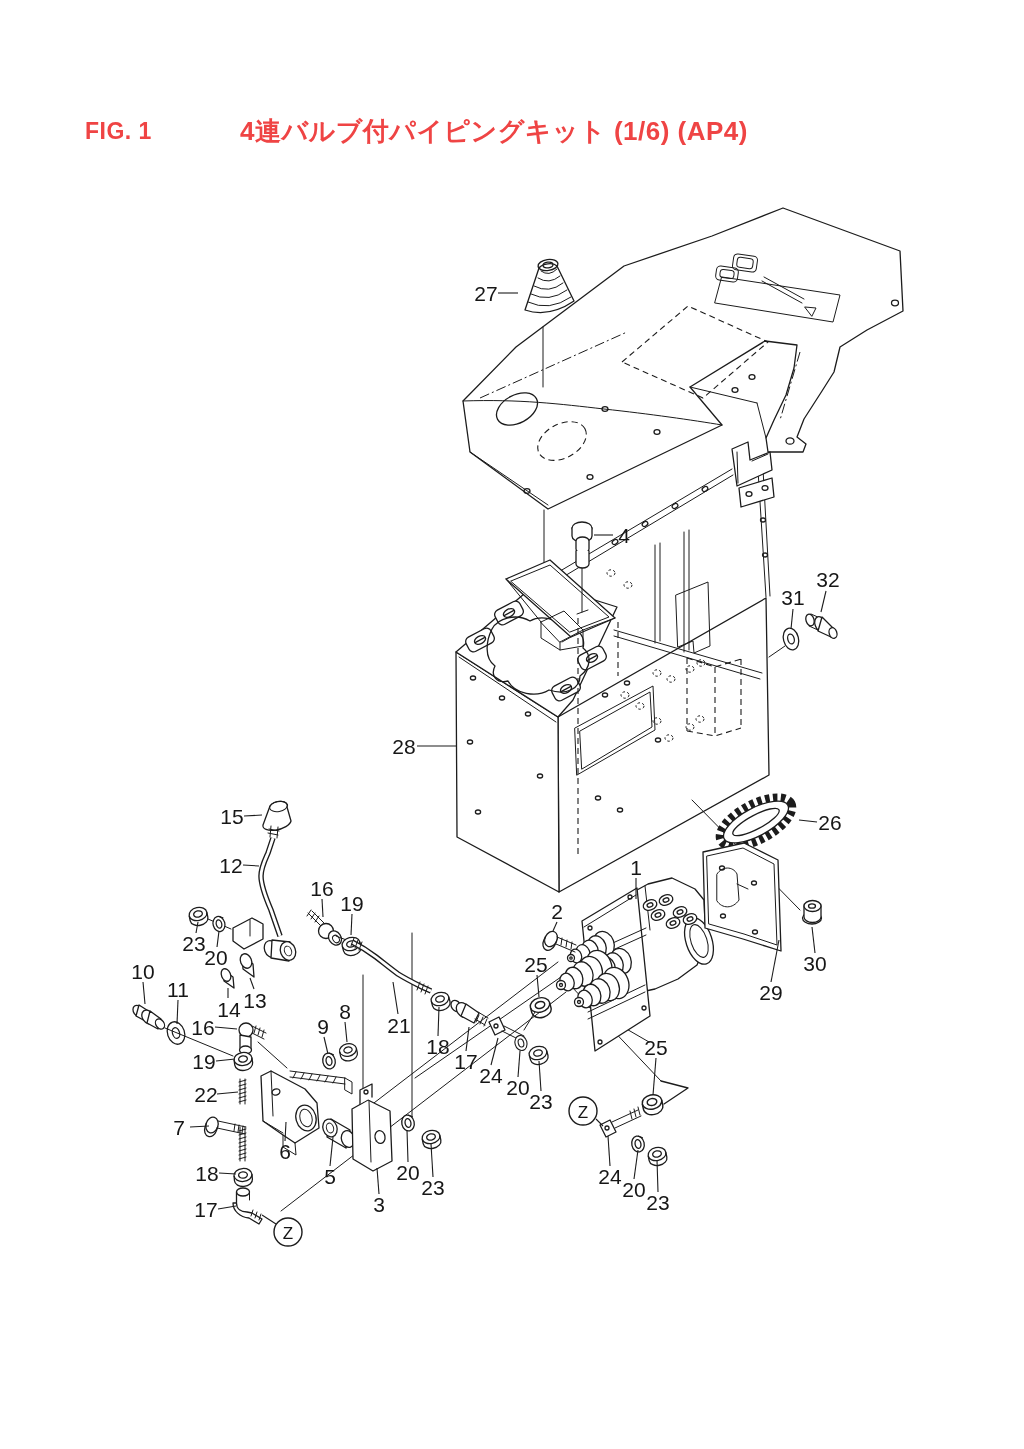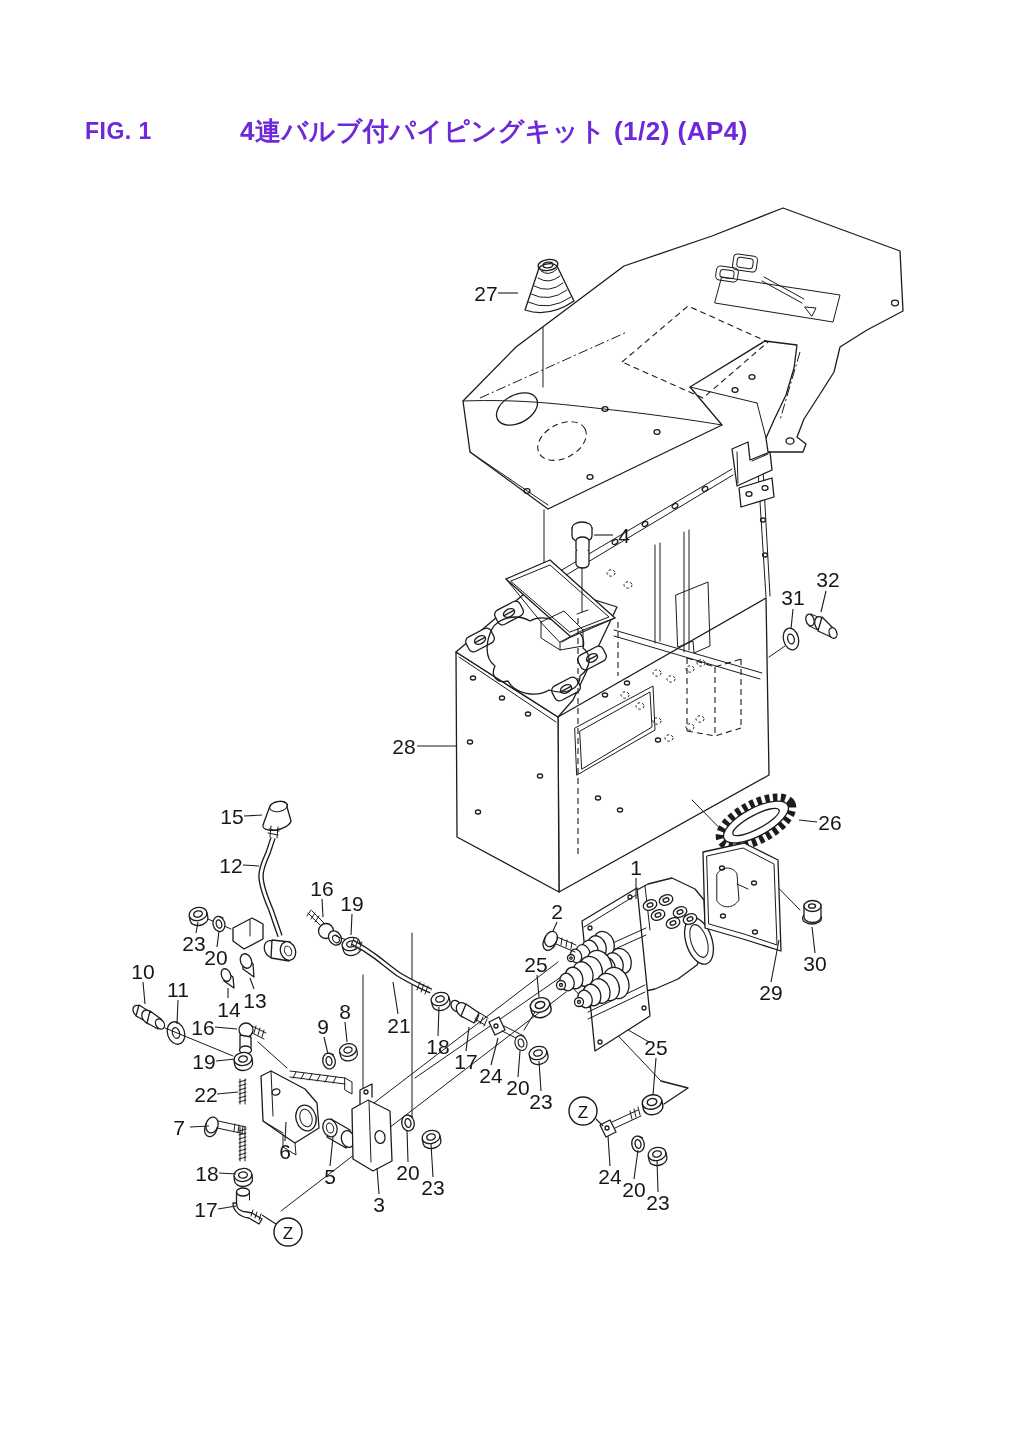--- a/index.html
+++ b/index.html
@@ -1,17 +1,17 @@
 <!DOCTYPE html>
 <html><head>
 <meta charset="utf-8">
 <style>
   html,body{margin:0;padding:0;background:#e8e8e8;}
   .page{position:relative;width:1024px;height:1449px;background:#ffffff;margin:0 auto;overflow:hidden;
-        font-family:"Liberation Sans",sans-serif;color:#6d28d9;}
+        font-family:"Liberation Sans",sans-serif;color:#ef4444;}
   .hdr{position:absolute;top:112px;left:0;width:100%;height:40px;}
   .fig-label{position:absolute;left:85px;top:6px;font-size:23px;font-weight:700;letter-spacing:.5px;}
   .fig-title{position:absolute;left:240px;top:2px;font-size:26px;font-weight:700;letter-spacing:.5px;}
   svg{position:absolute;left:0;top:0;}
   .ln{fill:none;stroke:#1c1c1c;stroke-width:1.3;stroke-linejoin:round;stroke-linecap:round;}
   .lnthin{fill:none;stroke:#1c1c1c;stroke-width:1;stroke-linejoin:round;stroke-linecap:round;}
   .fw{fill:#ffffff;stroke:#1c1c1c;stroke-width:1.3;stroke-linejoin:round;stroke-linecap:round;}
   .dash{fill:none;stroke:#1c1c1c;stroke-width:1.1;stroke-dasharray:6 4;}
   .dashsm{fill:none;stroke:#1c1c1c;stroke-width:1;stroke-dasharray:2.5 2.2;}
   .dashdot{fill:none;stroke:#1c1c1c;stroke-width:1;stroke-dasharray:10 3 2 3;}
@@ -20,21 +20,21 @@
   .teeth{fill:none;stroke:#1c1c1c;stroke-width:8;stroke-dasharray:4.5 3.5;}
   .part-label{font-family:"Liberation Sans",sans-serif;font-size:21px;fill:#161616;}
   .zt{font-family:"Liberation Sans",sans-serif;font-size:17px;fill:#161616;}
 </style>
 </head>
 <body>
 
 <div class="page">
   <div class="hdr">
     <div class="fig-label">FIG. 1</div>
-    <div class="fig-title">4連バルブ付パイピングキット (1/2) (AP4)</div>
+    <div class="fig-title">4連バルブ付パイピングキット (1/6) (AP4)</div>
   </div>
 
   <svg width="1024" height="1449" viewBox="0 0 1024 1449">
     <defs>
       <g id="nut">
         <ellipse class="fw" cx="0" cy="0" rx="9" ry="6.5"></ellipse>
         <path class="ln" d="M-9,0.5 L-9,5 A9,6.5 0 0 0 9,5 L9,0.5"></path>
         <ellipse class="ln" cx="0" cy="0" rx="4.4" ry="3.1"></ellipse>
       </g>
       <g id="w">

